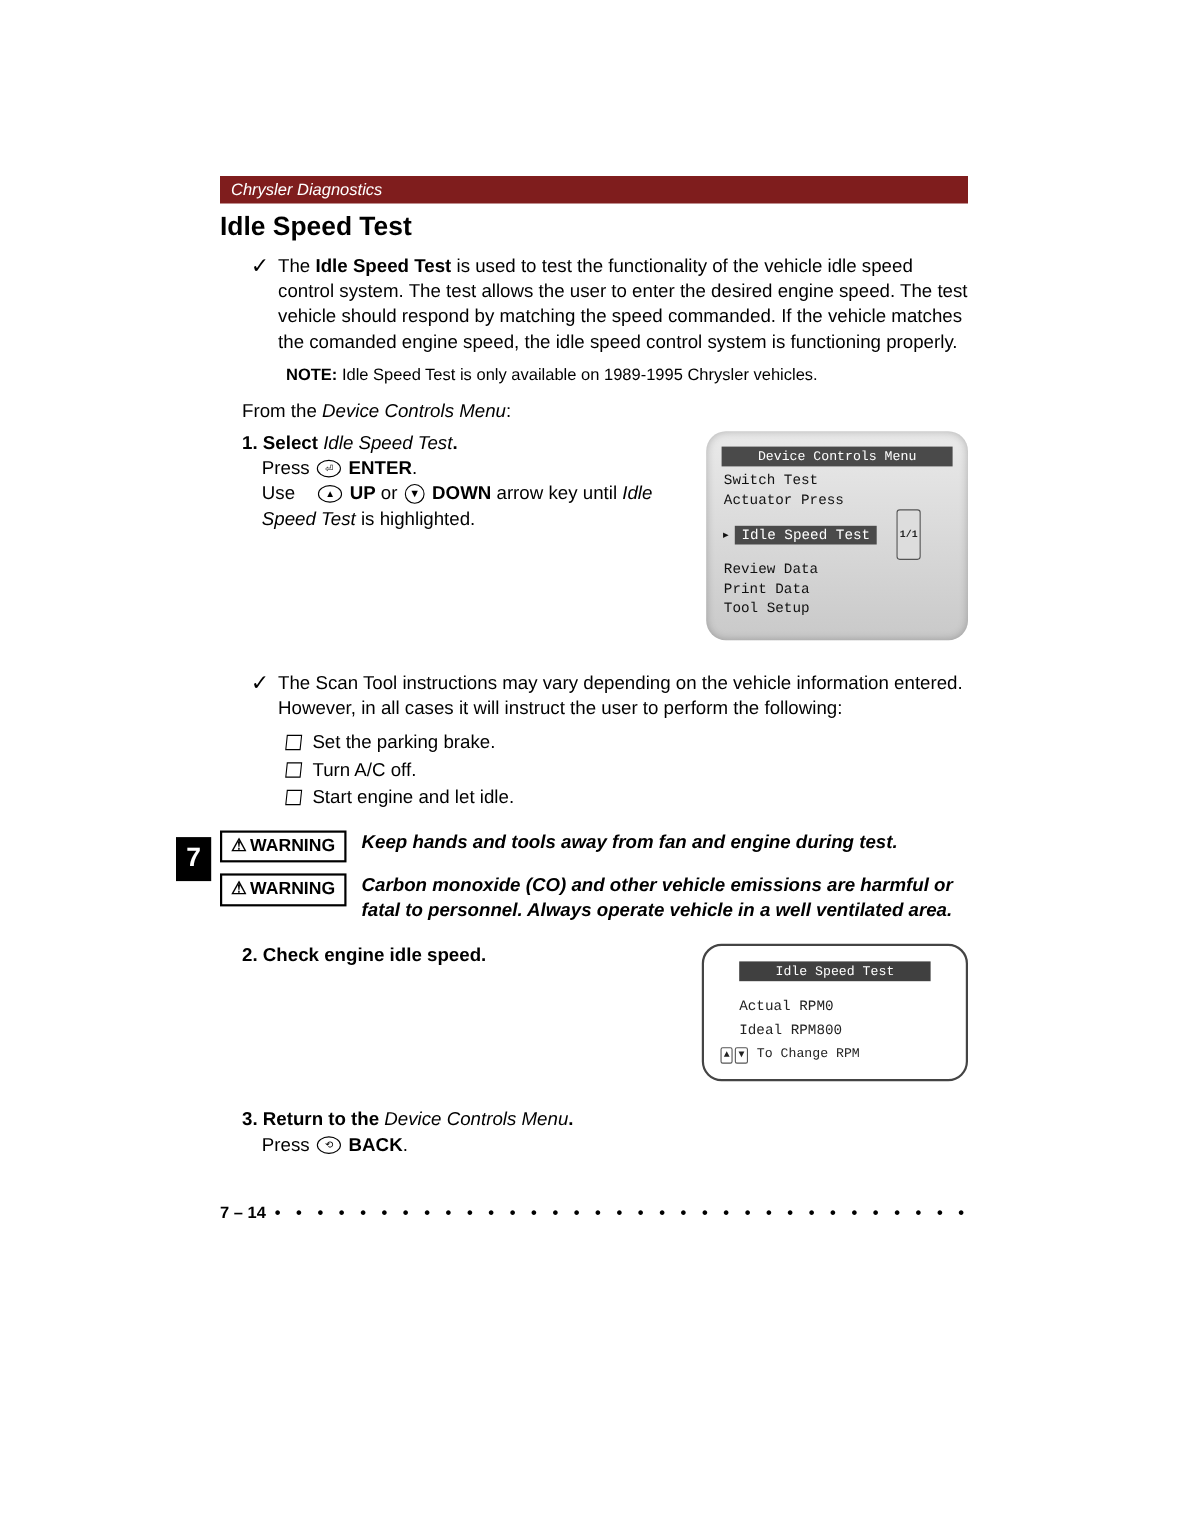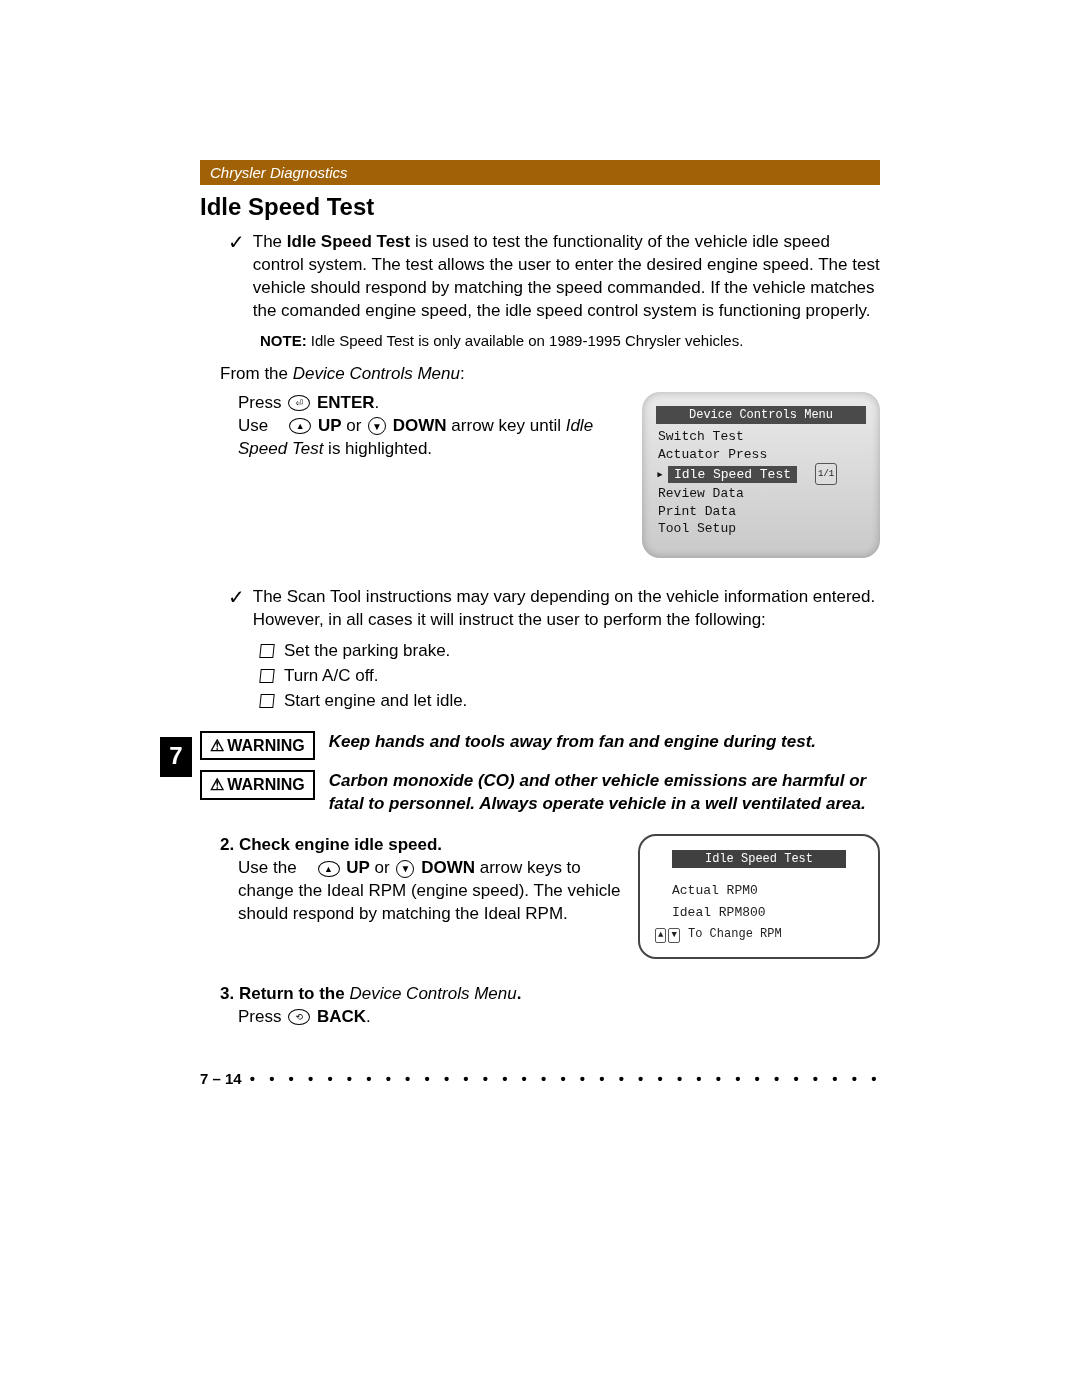--- a/index.html
+++ b/index.html
@@ -8,21 +8,21 @@
     background: #fff;
     font-family: Arial, Helvetica, sans-serif;
     color: #000;
     width: 1080px;
   }
   .page {
     padding: 160px 200px 100px 200px;
     position: relative;
   }
   .header-bar {
-    background: #a16207;
+    background: #7f1d1d;
     color: #fff;
     font-style: italic;
     font-size: 15px;
     padding: 4px 10px;
   }
   h1.title {
     font-size: 24px;
     font-weight: bold;
     margin: 8px 0 10px 0;
   }
@@ -116,24 +116,25 @@
     color: #fff;
     padding: 0 6px;
     margin-left: 2px;
   }
   .lcd .ptr { width:10px; display:inline-block; }
   .lcd .balloon {
     display:inline-block;
     border:1px solid #555;
     border-radius:3px;
     font-size:9px;
-    padding:4px 2px;
+    padding:16px 2px;
     margin-left:18px;
     color:#222;
     background:#ddd;
+    font-weight:bold;
   }
   
   .box-row { display:flex; align-items:flex-start; margin-left:60px; margin-top:2px; }
   .box-row .sq { width:12px; height:12px; border:1.5px solid #000; margin-right:10px; margin-top:4px; transform:skewX(-6deg); }
   
   .warn-section {
     position: relative;
     margin-top: 18px;
   }
   .side-tab {
@@ -237,20 +238,25 @@
     <div class="indent-note">
       <span class="nb">NOTE:</span><span> Idle Speed Test is only available on 1989-1995 Chrysler vehicles.</span>
     </div>
 
     <div class="from-line">
       <span>From the </span><span class="italic">Device Controls Menu</span><span>:</span>
     </div>
 
     <div class="step-block">
       <div class="step-text">
+        <div>
+          <span class="bold">1.</span>
+          <span class="bold">Select</span>
+          <span class="italic">Idle Speed Test</span><span class="bold">.</span>
+        </div>
         <div style="margin-left:18px;">
           <span>Press </span><span class="key-oval">⏎</span>
           <span class="bold">ENTER</span><span>.</span>
         </div>
         <div style="margin-left:18px;">
           <span>Use</span>&nbsp;&nbsp;&nbsp;
           <span class="key-oval">▲</span>
           <span class="bold">UP</span><span> or </span><span class="key-circle">▼</span>
           <span class="bold">DOWN</span><span> arrow key until </span><span class="italic">Idle Speed Test</span><span> is highlighted.</span>
         </div>
@@ -306,26 +312,20 @@
           </span>
         <span class="warn-text">Carbon monoxide (CO) and other vehicle emissions are harmful or fatal to personnel. Always operate vehicle in a well ventilated area.</span>
       </div>
     </div>
 
     <div class="step-block" style="margin-top:18px;">
       <div class="step-text">
         <div>
           <span class="bold">2.</span>
           <span class="bold">Check engine idle speed.</span>
-        </div>
-        <div style="margin-left:18px;">
-          <span>Use the</span>&nbsp;&nbsp;&nbsp;
-          <span class="key-oval">▲</span>
-          <span class="bold">UP</span><span> or </span><span class="key-circle">▼</span>
-          <span class="bold">DOWN</span><span> arrow keys to change the Ideal RPM (engine speed). The vehicle should respond by matching the Ideal RPM.</span>
         </div>
       </div>
 
       <div class="lcd2">
         <div class="lcd-title2">Idle Speed Test</div>
         <div class="dr">
             <span>Actual RPM</span>
             <span>0</span>
           </div>
         <div class="dr">

